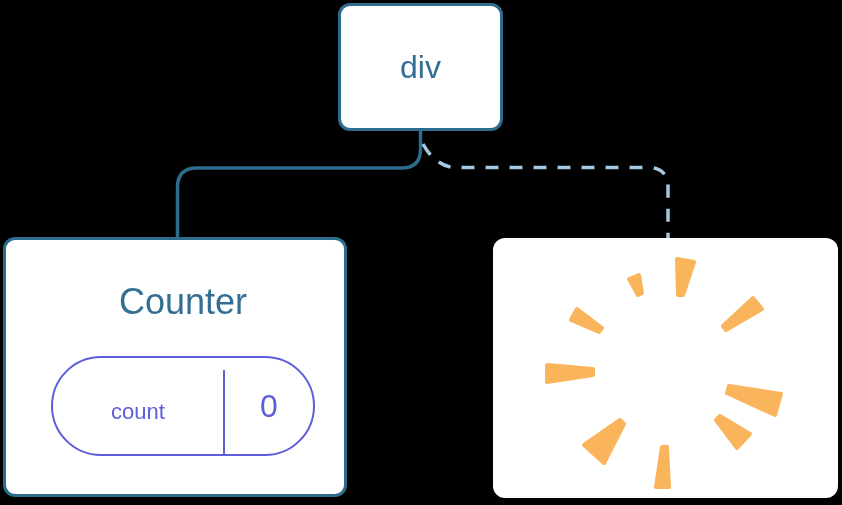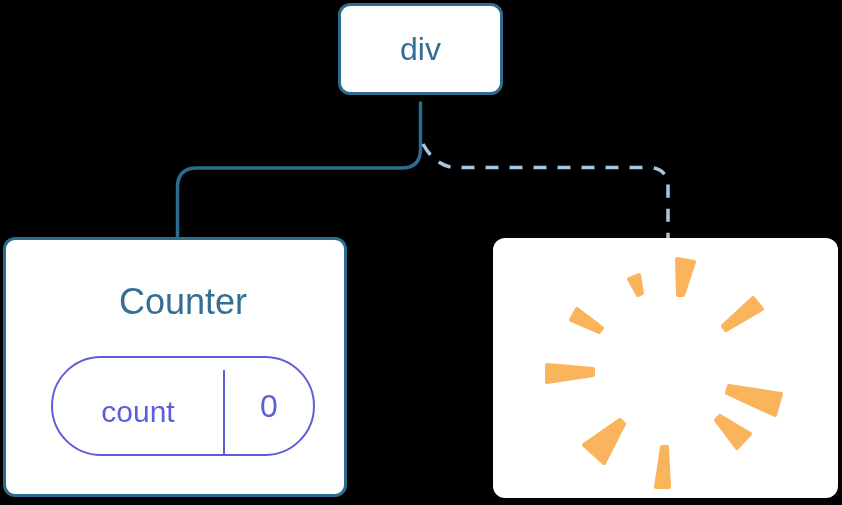--- a/index.html
+++ b/index.html
@@ -40,21 +40,21 @@
     stroke-dasharray: 13 11;
     stroke-linecap: butt;
   }
   .node {
     position: absolute;
     background: var(--node-fill);
     border-radius: 12px;
   }
   .node-root {
     left: 338px; top: 3px;
-    width: 165px; height: 92px;
+    width: 165px; height: 128px;
     border: 3px solid var(--node-border);
     display: flex; align-items: center; justify-content: center;
     color: var(--node-text);
     font-size: 32px;
   }
   .node-counter {
     left: 3px; top: 237px;
     width: 344px; height: 260px;
     border: 3px solid var(--node-border);
     display: flex; flex-direction: column;
@@ -75,21 +75,21 @@
     border-radius: 50px;
     display: flex;
     overflow: hidden;
     background: var(--node-fill);
   }
   .pill-key {
     flex: 0 0 172px;
     border-right: 2px solid var(--state-accent);
     display: flex; align-items: center; justify-content: center;
     color: var(--state-accent);
-    font-size: 30px;
+    font-size: 22px;
     margin-top: 12px;
   }
   .pill-value {
     flex: 1;
     display: flex; align-items: center; justify-content: center;
     color: var(--state-accent);
     font-size: 32px;
   }
   .node-removed {
     left: 493px; top: 238px;

